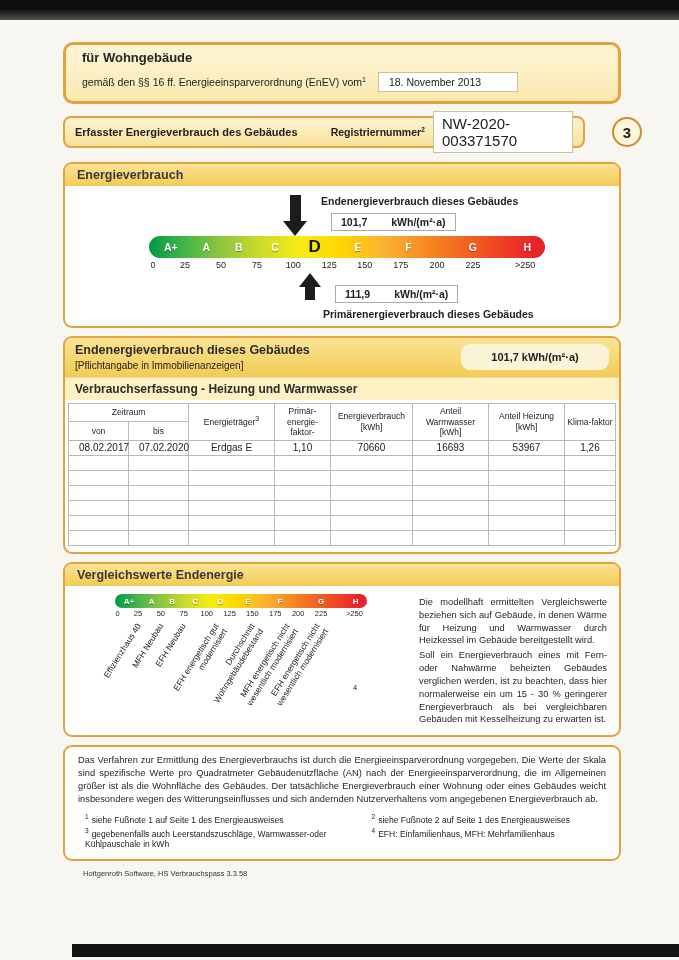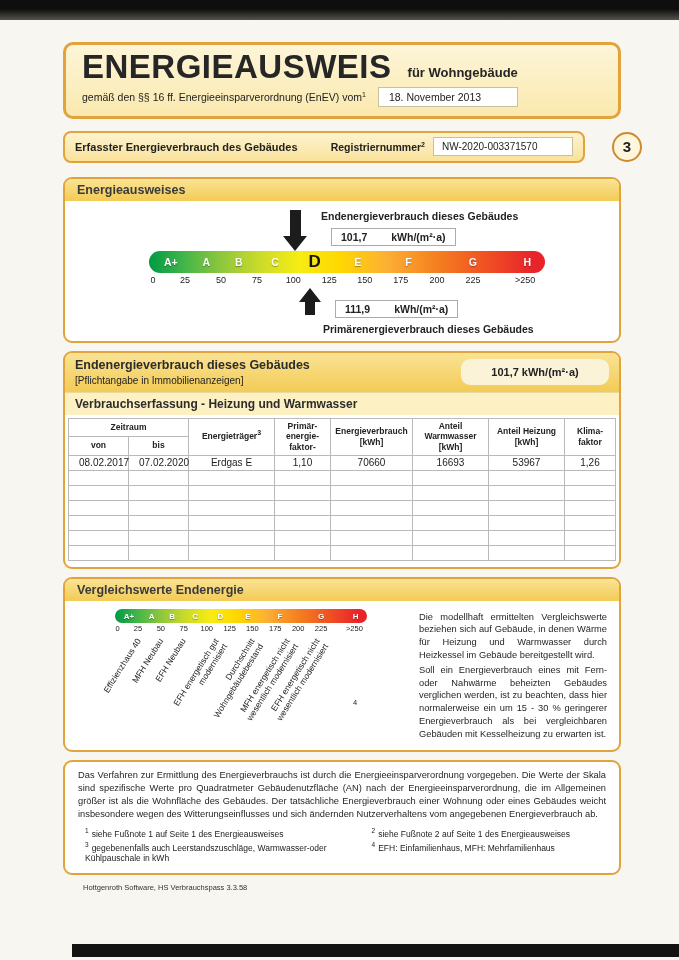--- a/index.html
+++ b/index.html
@@ -25,21 +25,21 @@
   .reg-text { font-size:10.5px; }
   .date-box { background:#fff; border:1px solid #c9c0a0; padding:3px 10px; font-size:10.5px; min-width:140px; }
 
   
   .reg-row { position:relative; margin-bottom:14px; height:32px; }
   .reg-bar { position:absolute; left:0; top:0; width:522px; height:32px; border:2px solid #e2a23c;
     border-radius:8px; background:linear-gradient(180deg,#fdf3d0,#f9e29b);
     display:flex; align-items:center; padding:0 10px; }
   .reg-caption { font-weight:bold; font-size:11px; }
   .reg-num-label { font-weight:bold; font-size:10.5px; margin-left:auto; margin-right:8px; }
-  .reg-num-box { background:#fff; border:1px solid #c9c0a0; font-size:10px; padding:3px 8px; width:140px; }
+  .reg-num-box { background:#fff; border:1px solid #c9c0a0; font-size:15px; padding:3px 8px; width:140px; }
   .badge { position:absolute; right:-21px; top:1px; width:30px; height:30px; border:2.5px solid #cf8a2e;
     border-radius:50%; background:#fdf5dc; display:flex; align-items:center; justify-content:center;
     font-weight:bold; font-size:15px; color:#222; }
 
   
   .box { border:2px solid #e2a23c; border-radius:9px; background:#fff; overflow:hidden; margin-bottom:8px; }
   .sec-bar { background:linear-gradient(180deg,#fae395 0%,#f3cb55 100%); padding:4px 12px;
     font-weight:bold; font-size:12.5px; color:#3a3a3a; }
 
   
@@ -86,21 +86,21 @@
   .endbar { display:flex; align-items:center; background:linear-gradient(180deg,#fae395,#f3cb55); padding:5px 10px 6px; }
   .endbar-title { font-weight:bold; font-size:12.5px; color:#2c2c2c; }
   .endbar-sub { font-size:10px; margin-top:3px; }
   .endbar-value { margin-left:auto; background:#faf3d8; border-radius:9px; padding:7px 12px;
     font-weight:bold; font-size:11px; min-width:148px; text-align:center; }
   .sub-bar { background:#fdf0c3; padding:4px 10px; font-weight:bold; font-size:12px; border-top:1px solid #e8d9a0; color:#2c2c2c; }
   .table-wrap { padding:3px 3px 6px; }
   table { width:100%; border-collapse:collapse; table-layout:fixed; }
   col.c-von{width:60px} col.c-bis{width:60px} col.c-tr{width:86px} col.c-pef{width:56px}
   col.c-ev{width:82px} col.c-ww{width:76px} col.c-hz{width:76px}
-  th { border:1px solid #b9b9b9; font-weight:bold; font-size:8.5px; text-align:center;
+  th { border:1px solid #b9b9b9; font-weight:normal; font-size:8.5px; text-align:center;
     vertical-align:middle; padding:2px 2px; line-height:1.25; background:#fff;margin-top:44px; }
   td { border:1px solid #b9b9b9; font-size:10px; text-align:center; height:15px; padding:0 10px; }
   .blk { display:block; }
 
   
   .compare-content { display:flex; padding:8px 10px 4px 12px; }
   .compare-left { position:relative; width:320px; flex:none; }
   .mini-wrap { margin-left:38px; width:252px; }
   .mini-band { height:14px; border-radius:7px; }
   .mini-band .lt { font-size:8px; }
@@ -132,40 +132,39 @@
 </style>
 </head>
 <body>
 
 <div class="scan-top"></div>
 
 <div class="page">
 
   <div class="title-box">
     <div class="title-row">
-      <span class="main-title">ENERGIEAUSWEIS</span>
       <span class="subtitle">für Wohngebäude</span>
     </div>
     <div class="reg-line">
       <span class="reg-text"><span>gemäß den §§ 16 ff. Energieeinsparverordnung (EnEV) vom</span><sup>1</sup></span>
       <span class="date-box">18. November 2013</span>
     </div>
   </div>
 
   <div class="reg-row">
     <div class="reg-bar">
       <span class="reg-caption">Erfasster Energieverbrauch des Gebäudes</span>
       <span class="reg-num-label"><span>Registriernummer</span><sup>2</sup></span>
       <span class="reg-num-box">NW-2020-003371570</span>
     </div>
     <div class="badge">3</div>
   </div>
 
   <div class="box">
-    <div class="sec-bar">Energieausweises</div>
+    <div class="sec-bar">Energieverbrauch</div>
     <div class="energy-content">
       <div class="end-label">Endenergieverbrauch dieses Gebäudes</div>
       <div class="end-value white-chip">
         <span>101,7</span>
         <span>kWh/(m²·a)</span>
       </div>
 
       <div class="scale-wrap">
         <div class="arrow-down">
           <div class="shaft"></div>

